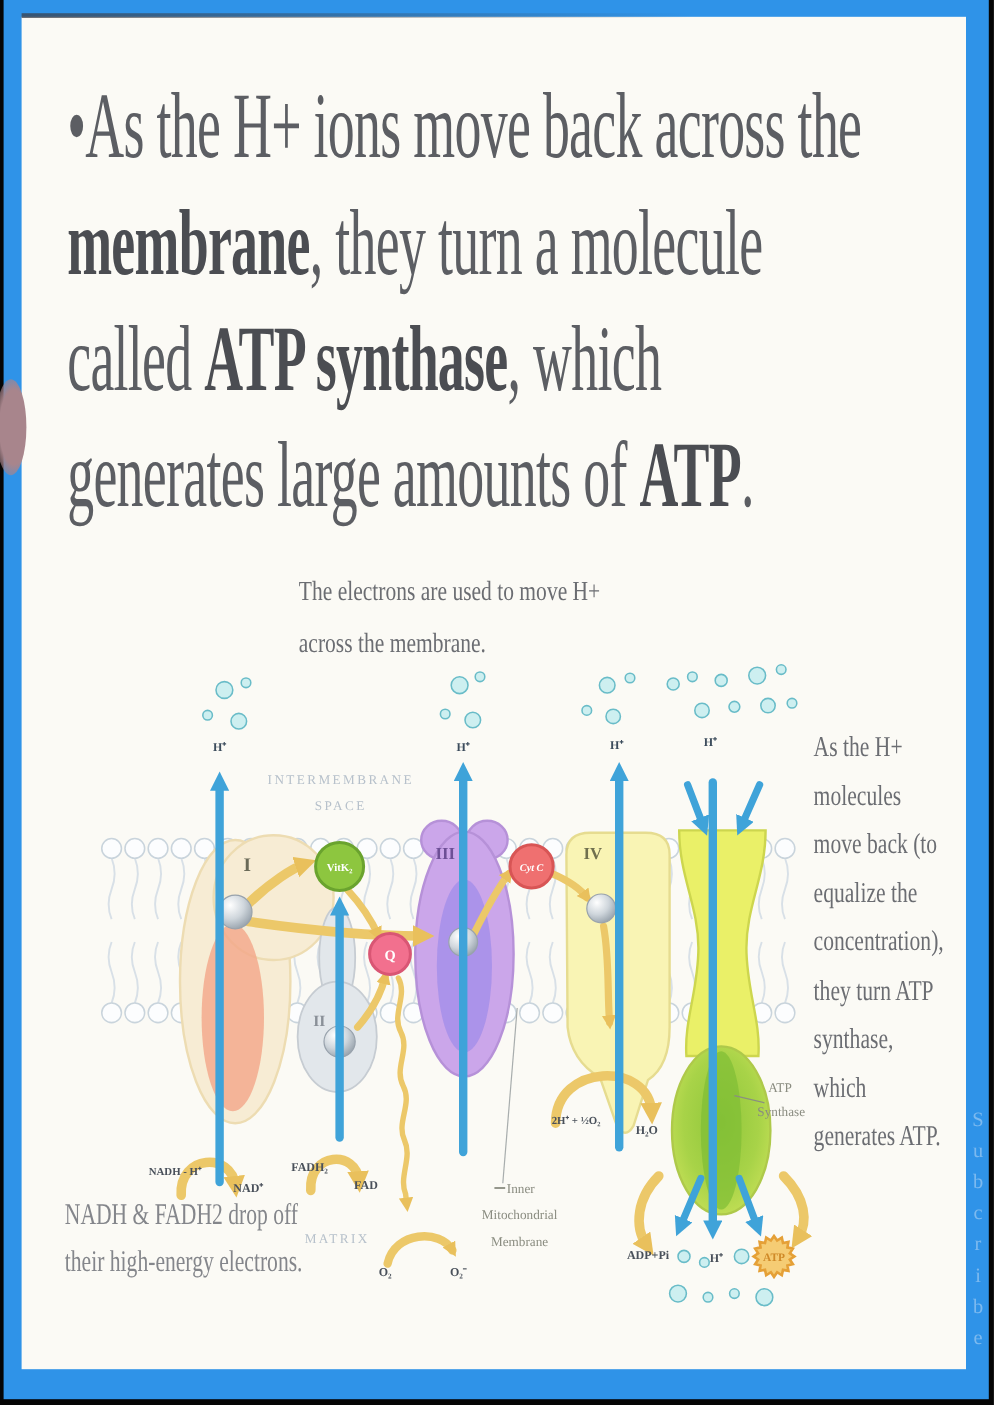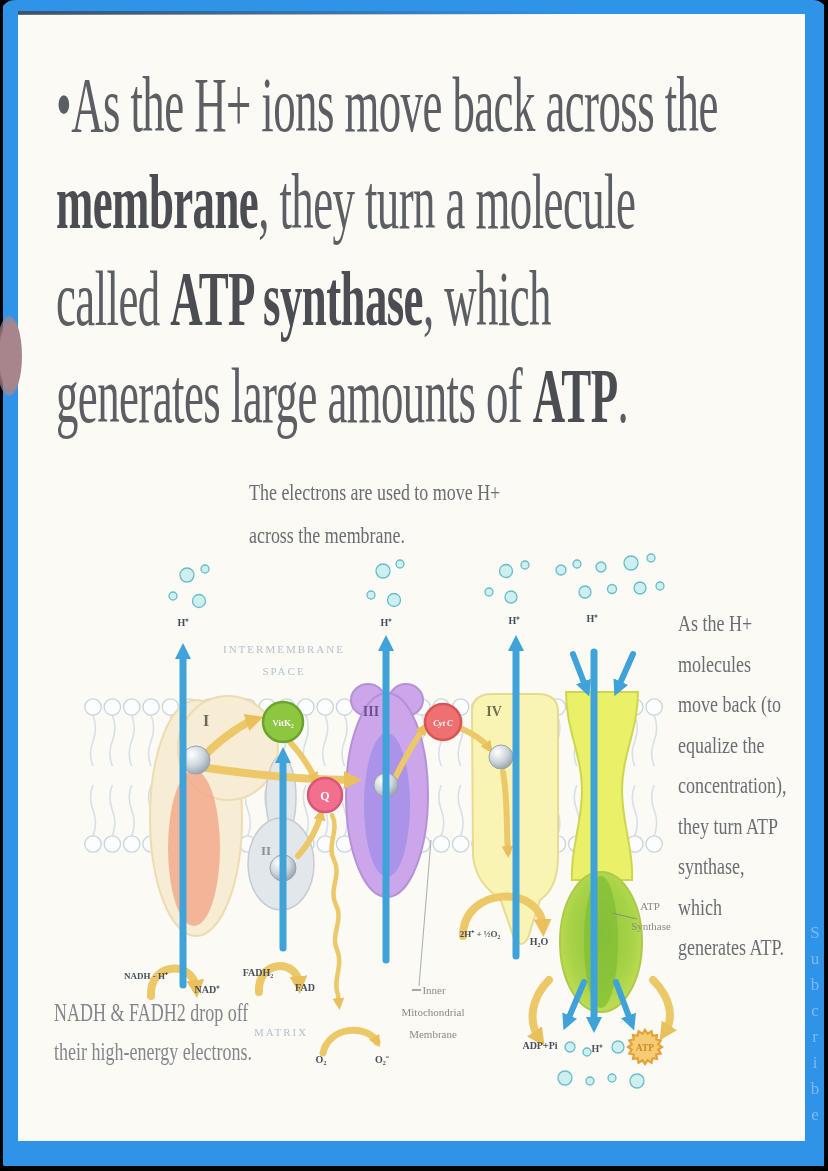--- a/index.html
+++ b/index.html
@@ -1,17 +1,17 @@
 <!DOCTYPE html>
 <html><head>
 <meta charset="utf-8">
 <style>
   html,body{margin:0;padding:0;background:#000;}
   .page{position:relative;width:828px;height:1171px;background:#050505;overflow:hidden;
-        font-family:"Liberation Serif", serif;border-radius:15px;}
+        font-family:"Liberation Serif", serif;}
   .frame{position:absolute;left:3px;top:0;width:821px;height:1166px;background:#2f93e8;}
   .slide{position:absolute;left:18px;top:14px;width:787px;height:1127px;background:#fbfaf5;}
   .top-smudge{position:absolute;left:18px;top:11px;width:560px;height:4px;
               background:linear-gradient(to right,#3a3f4a,rgba(58,63,74,0));opacity:.75;}
   .finger{position:absolute;left:-4px;top:316px;width:26px;height:80px;border-radius:50%;
           background:radial-gradient(ellipse at 60% 50%, #a8858c 0%, #a8858c 55%, rgba(168,133,140,0) 100%);}
   .watermark{position:absolute;left:806px;top:920px;width:18px;display:flex;flex-direction:column;}
   .watermark span{color:#bcd9f5;opacity:.55;font-size:17px;line-height:26px;text-align:center;
                   font-family:"Liberation Serif", serif;}
   

